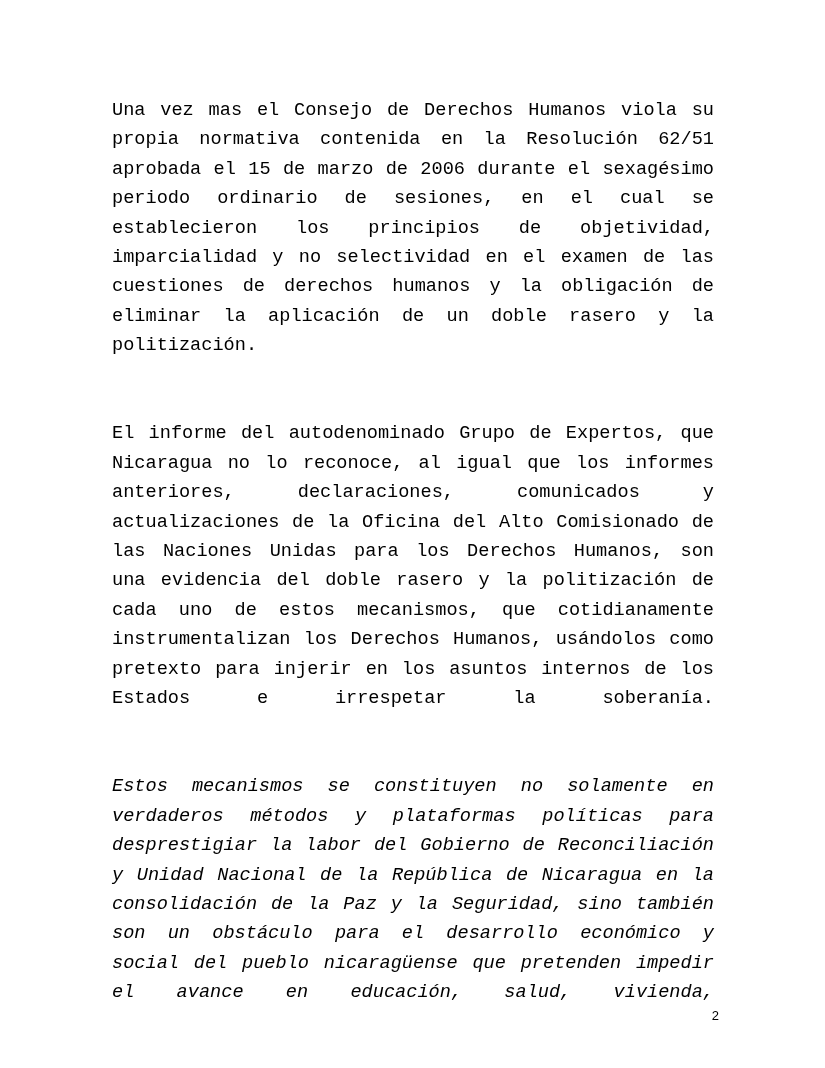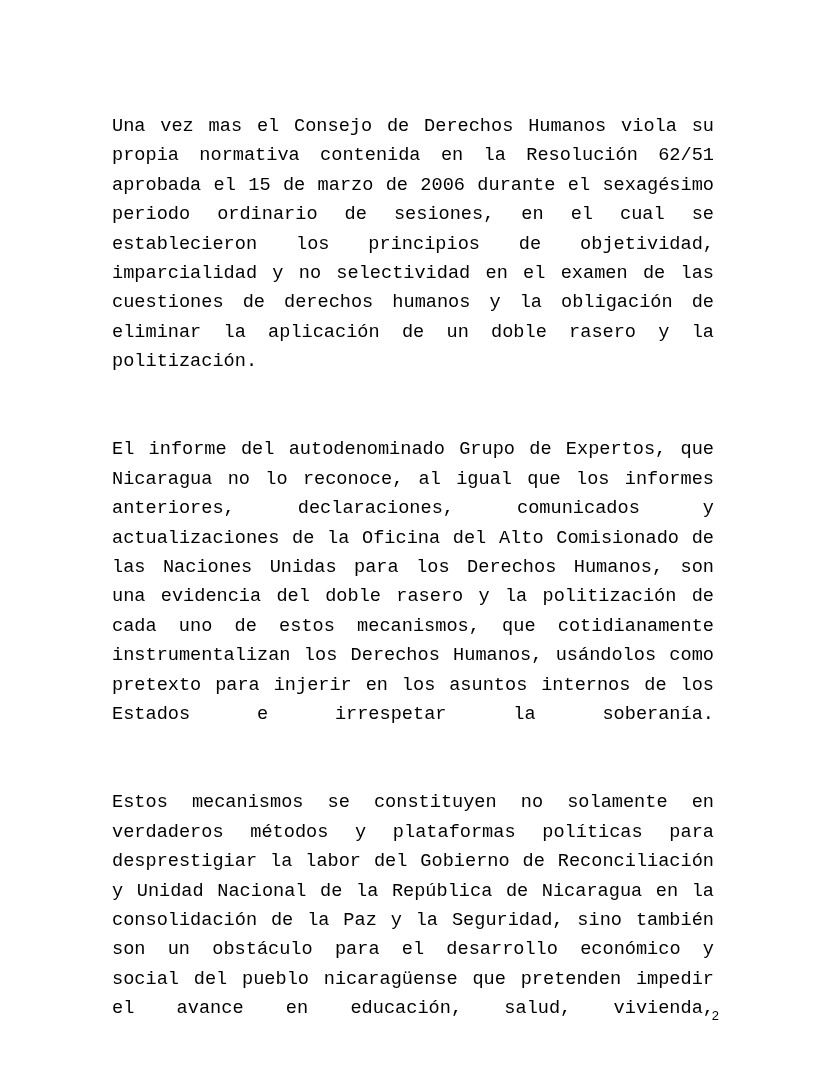--- a/index.html
+++ b/index.html
@@ -11,37 +11,38 @@
     position: relative;
     width: 825px;
     height: 1068px;
     background: #ffffff;
     overflow: hidden;
     box-sizing: border-box;
   }
   .text-column {
     position: absolute;
     left: 112px;
-    top: 112px;
+    top: 96px;
     width: 602px;
   }
   .para {
     font-family: "Liberation Mono", "DejaVu Sans Mono", monospace;
     font-size: 18.6px;
     line-height: 29.4px;
     color: #000000;
     text-align: justify;
     text-justify: inter-word;
     margin: 0 0 29.4px 0;
     letter-spacing: 0px;
     word-spacing: 0px;
     -webkit-font-smoothing: none;
   }
   .para:last-child {
     margin-bottom: 0;
+    font-style: italic;
   }
   
   .para::after {
     content: "";
     display: inline-block;
     width: 100%;
   }
   .page-number {
     position: absolute;
     right: 106px;

